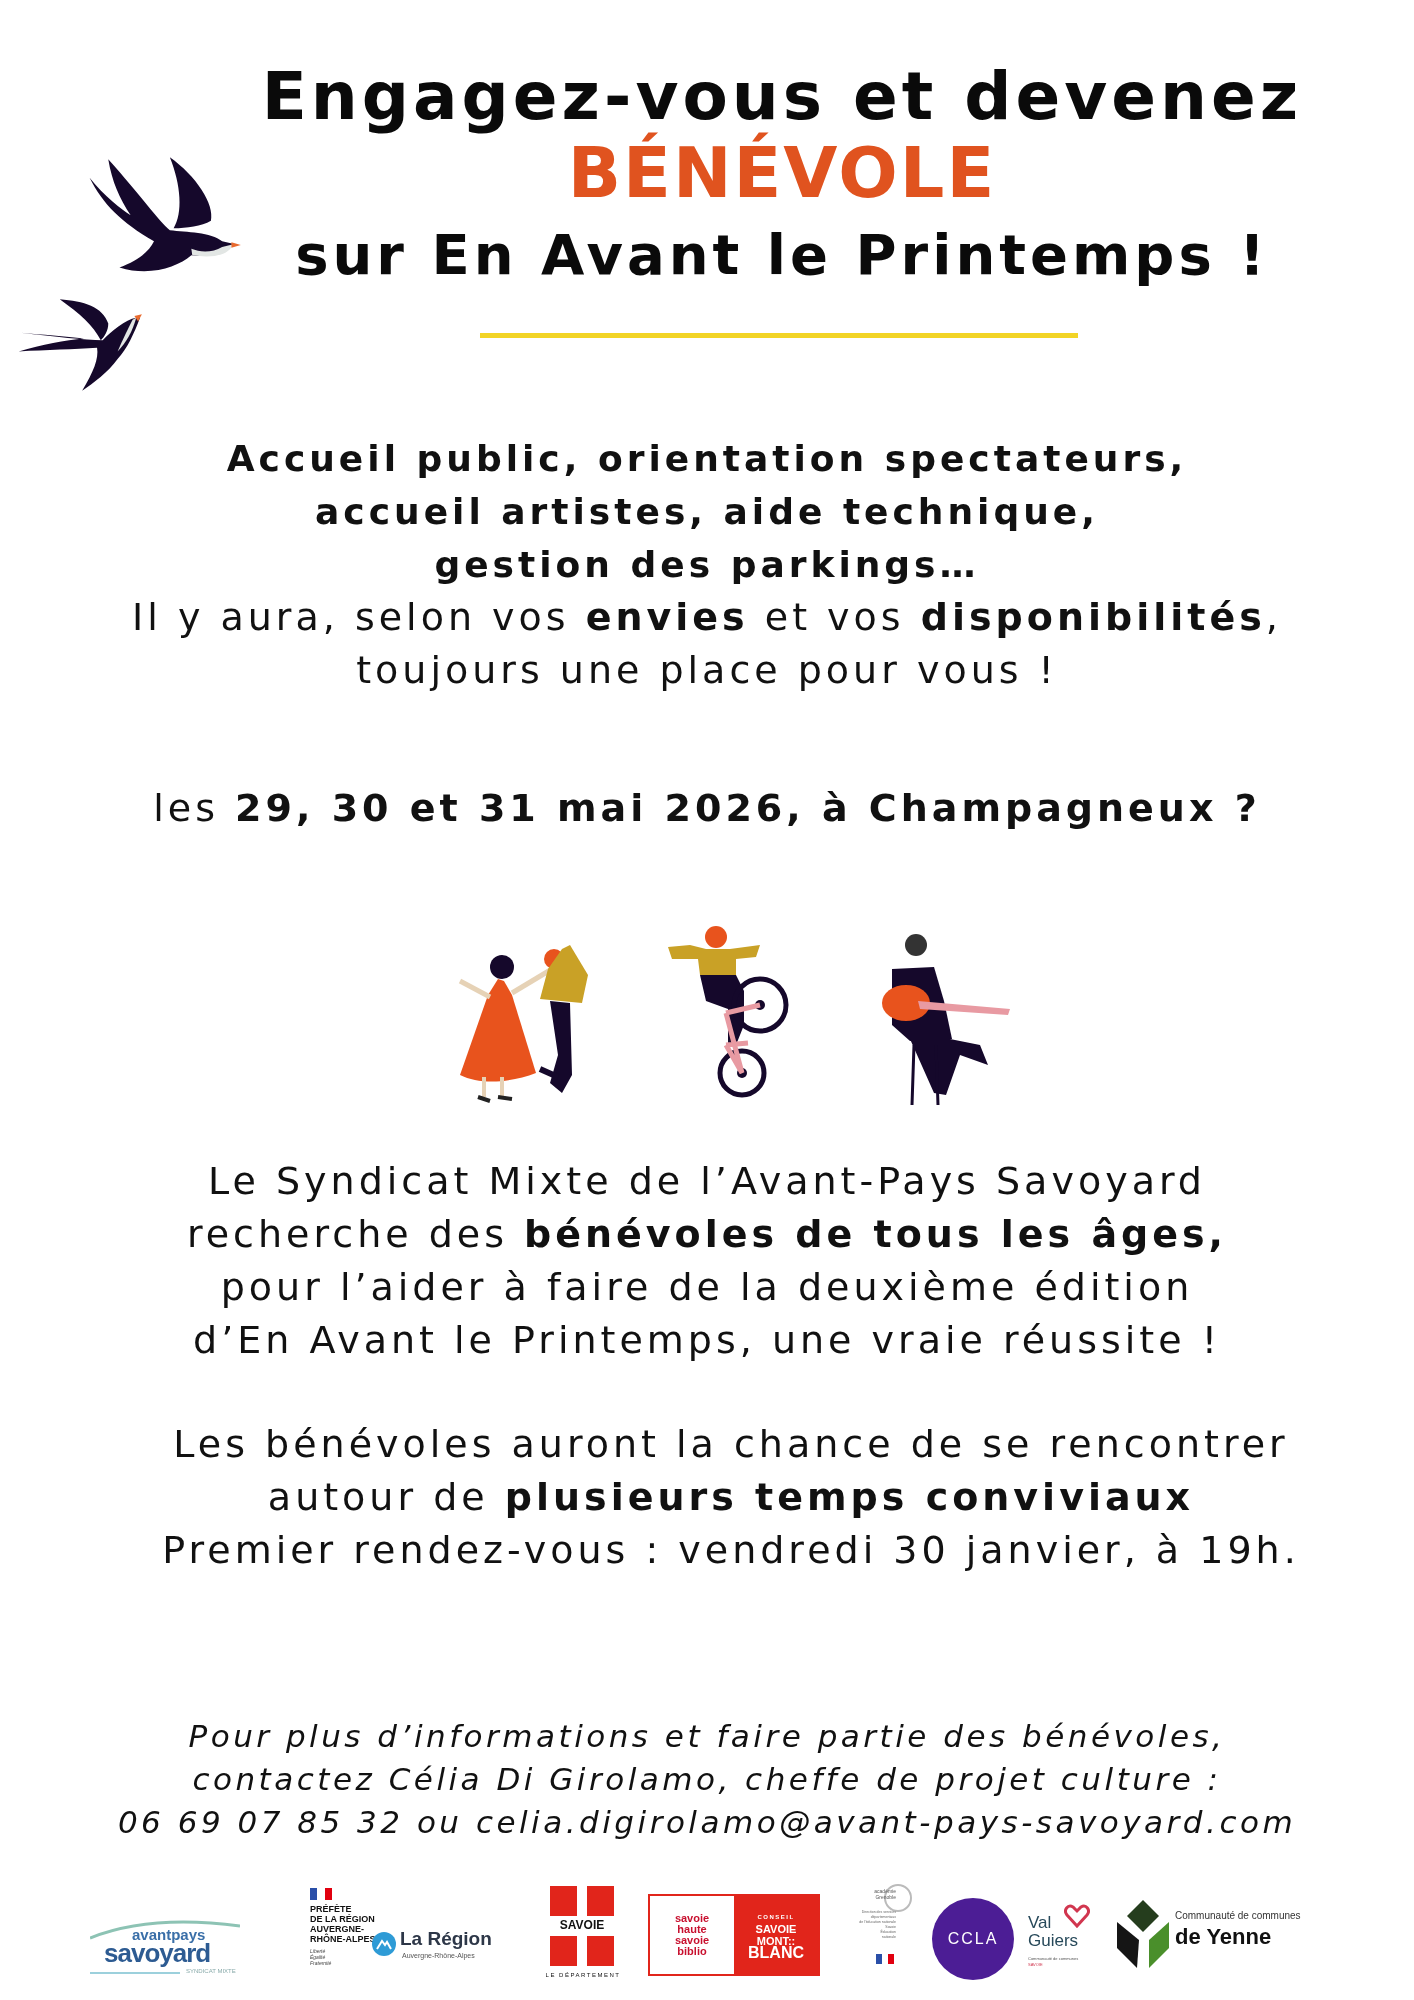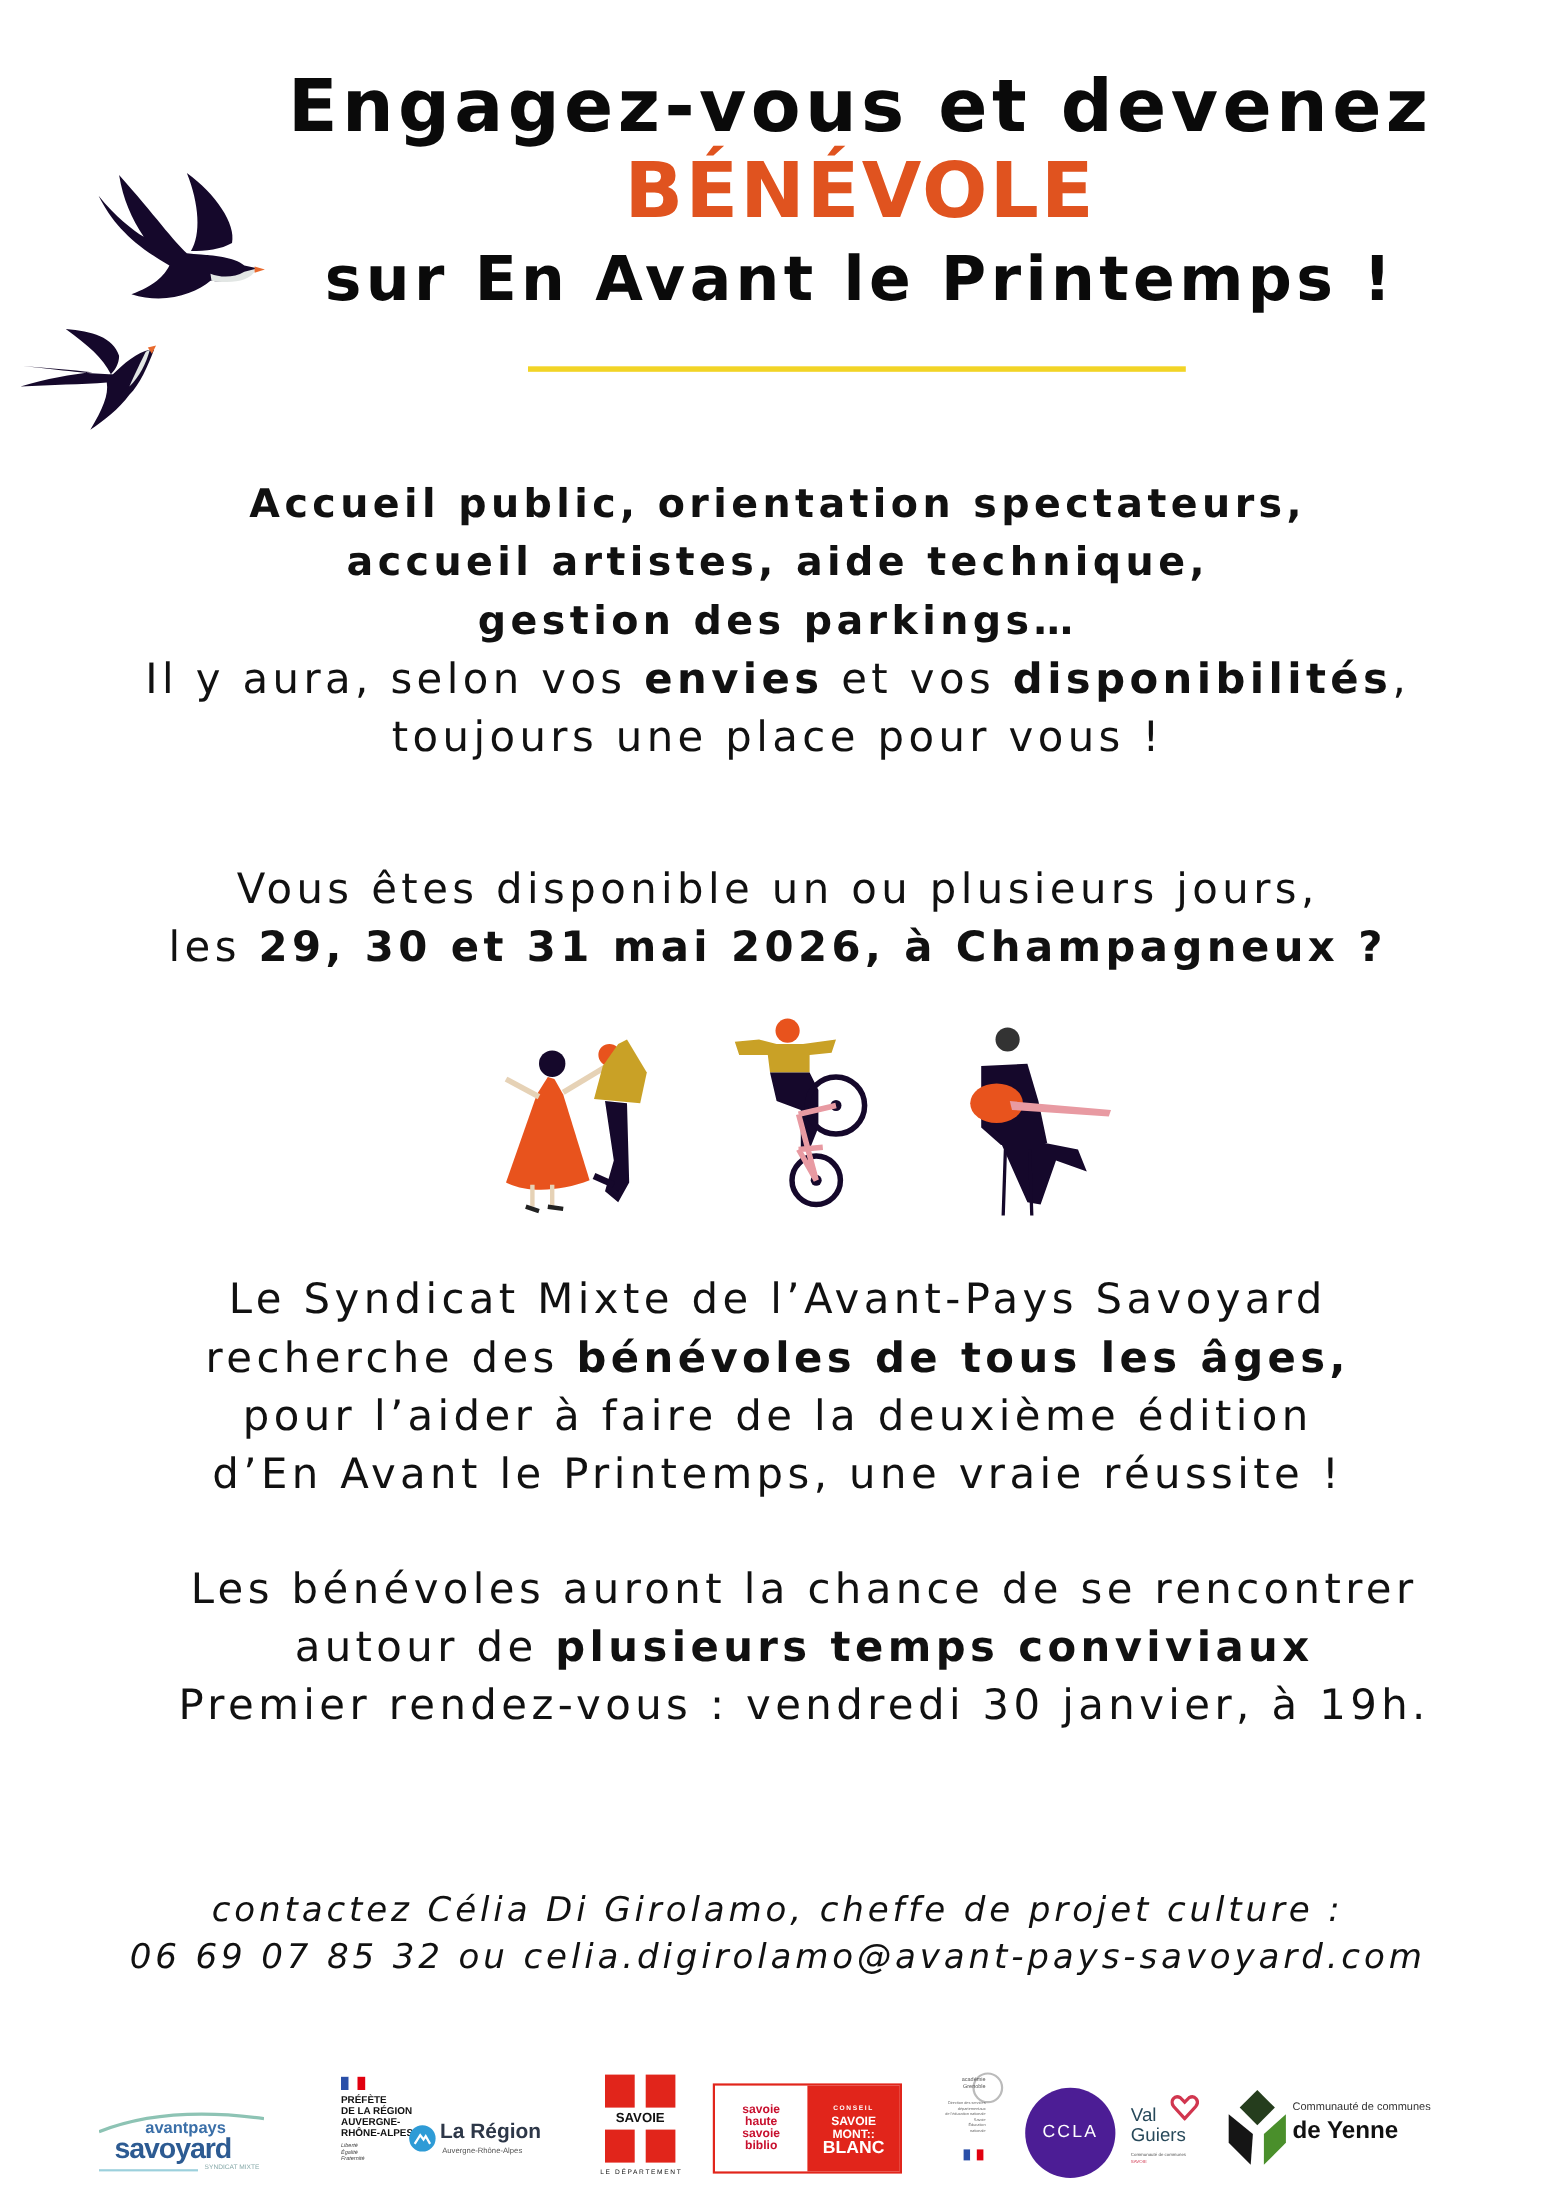--- a/index.html
+++ b/index.html
@@ -76,21 +76,20 @@
 
 <div id="block1" class="para">
   <span class="line bold-all">Accueil public, orientation spectateurs,</span>
   <span class="line bold-all">accueil artistes, aide technique,</span>
   <span class="line bold-all">gestion des parkings…</span>
   <span class="line"><span>Il y aura, selon vos </span><b>envies</b><span> et vos </span><b>disponibilités</b><span>,</span></span>
   <span class="line">toujours une place pour vous !</span>
 </div>
 
 <div id="block2" class="para">
-  <span class="line">Vous êtes disponible un ou plusieurs jours,</span>
   <span class="line"><span>les </span><b>29, 30 et 31 mai 2026, à Champagneux ?</b></span>
 </div>
 
 <svg class="illus" viewBox="0 0 600 220">
 
   <g>
     <circle cx="62" cy="62" r="12" fill="#15082b"></circle>
     <path d="M58 74 L48 90 L20 170 C40 180 70 178 96 168 L72 90 L64 76 Z" fill="#e8531d"></path>
     <path d="M50 92 L20 76" stroke="#e6d2b6" stroke-width="5"></path>
     <path d="M72 88 L112 64" stroke="#e6d2b6" stroke-width="5"></path>
@@ -130,20 +129,21 @@
   <span class="line">d’En Avant le Printemps, une vraie réussite !</span>
 </div>
 
 <div id="block4" class="para">
   <span class="line">Les bénévoles auront la chance de se rencontrer</span>
   <span class="line"><span>autour de </span><b>plusieurs temps conviviaux</b></span>
   <span class="line">Premier rendez-vous : vendredi 30 janvier, à 19h.</span>
 </div>
 
 <div id="contact" class="para">
+  <span class="cline">Pour plus d’informations et faire partie des bénévoles,</span>
   <span class="cline">contactez Célia Di Girolamo, cheffe de projet culture :</span>
   <span class="cline"><span>06 69 07 85 32</span><span> ou </span><span>celia.digirolamo@avant-pays-savoyard.com</span></span>
 </div>
 
 <div class="logos">
 
   <div class="logo" style="left:10px; top:40px; width:150px; height:60px;">
     <svg width="150" height="20" style="position:absolute;left:0;top:0;">
         <path d="M0 18 C40 2 90 -2 150 6" stroke="#8dc3b4" stroke-width="3" fill="none"></path>
       </svg>

